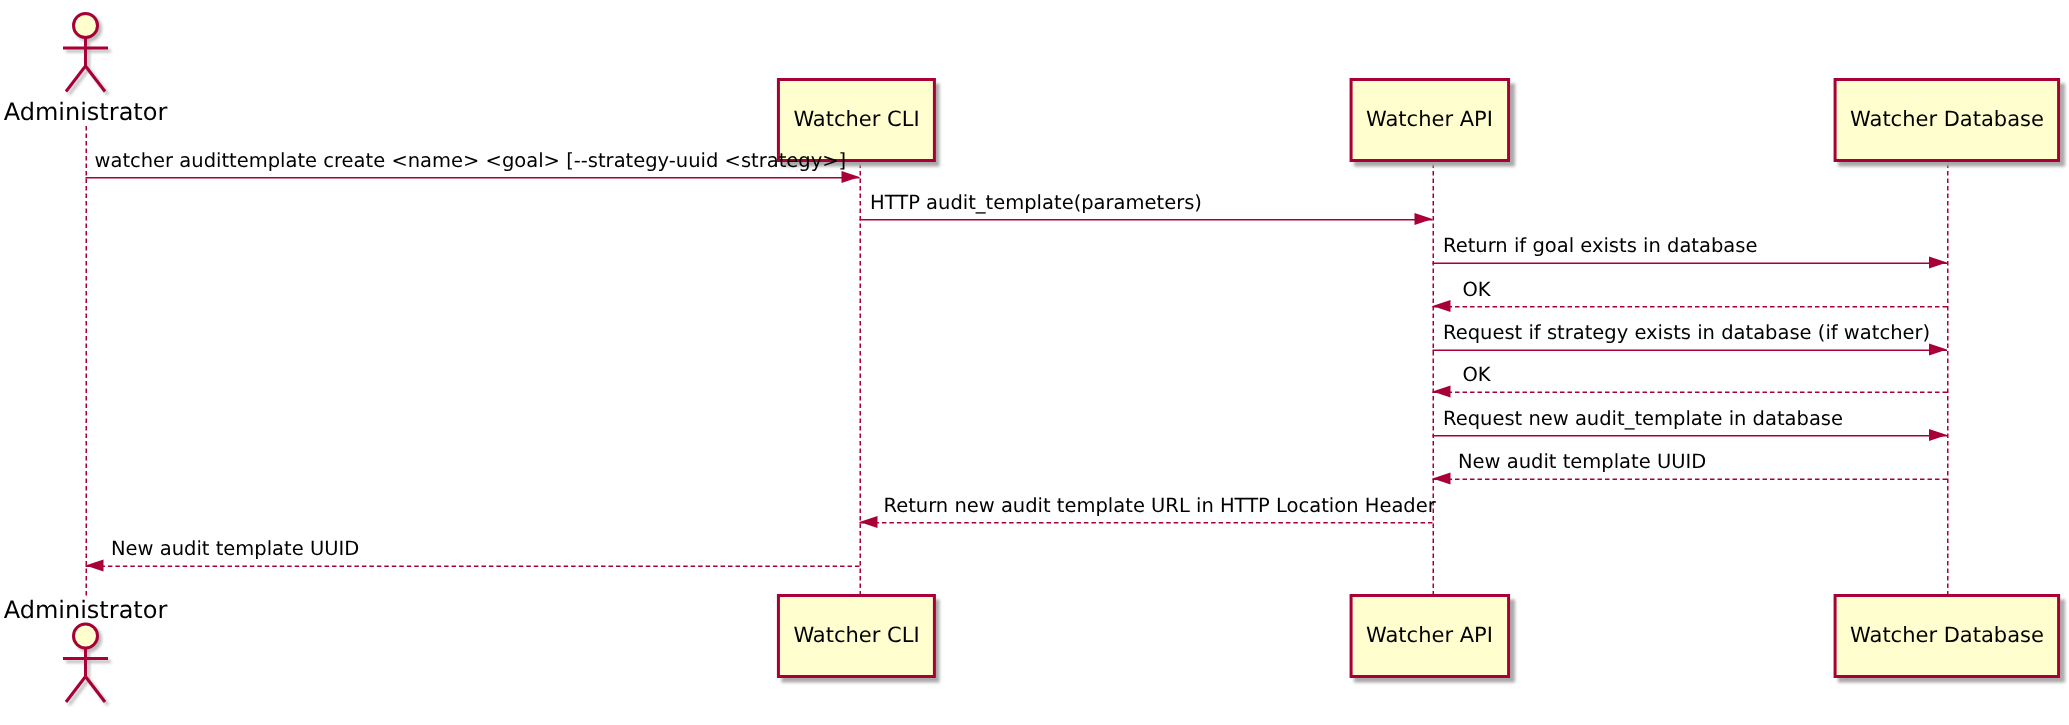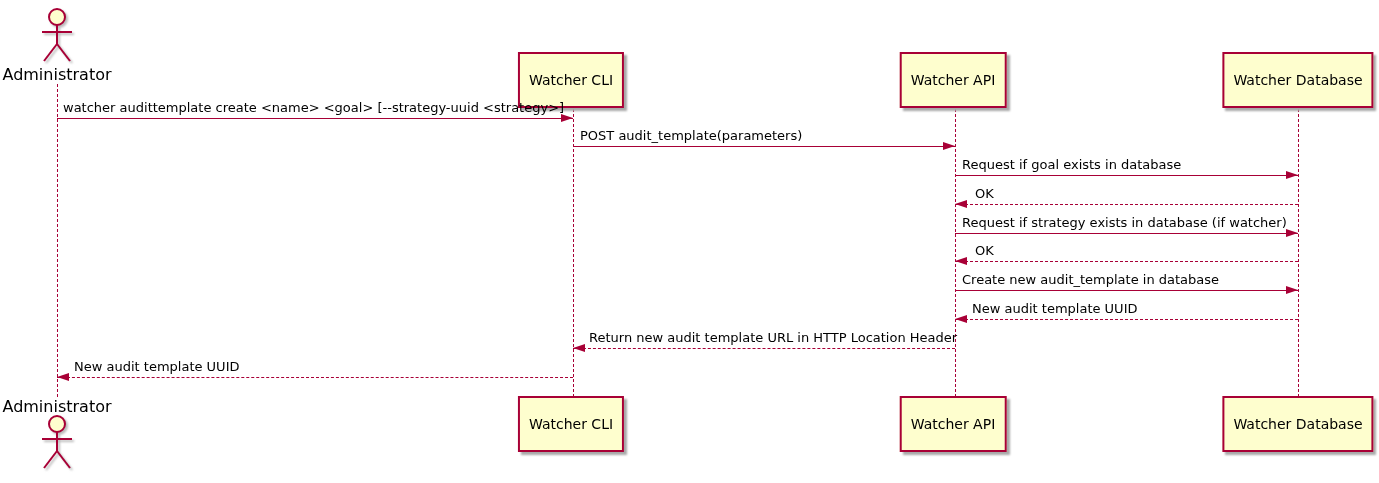--- a/index.html
+++ b/index.html
@@ -93,27 +93,27 @@
   <div class="pbox" style="left:953px;  top:52px">Watcher API</div>
   <div class="pbox" style="left:1298px; top:52px">Watcher Database</div>
 
   <div>
     <div class="msg-label" style="left:63px; top:100px">watcher audittemplate create &lt;name&gt; &lt;goal&gt; [--strategy-uuid &lt;strategy&gt;]</div>
     <div class="msg-line" style="left:57px; top:118px; width:516px"></div>
     <div class="head right" style="left:561px; top:114px"></div>
   </div>
 
   <div>
-    <div class="msg-label" style="left:580px; top:128px">POST audit_template(parameters)</div>
+    <div class="msg-label" style="left:580px; top:128px">HTTP audit_template(parameters)</div>
     <div class="msg-line" style="left:573px; top:146px; width:382px"></div>
     <div class="head right" style="left:943px; top:142px"></div>
   </div>
 
   <div>
-    <div class="msg-label" style="left:962px; top:157px">Request if goal exists in database</div>
+    <div class="msg-label" style="left:962px; top:157px">Return if goal exists in database</div>
     <div class="msg-line" style="left:955px; top:175px; width:343px"></div>
     <div class="head right" style="left:1286px; top:171px"></div>
   </div>
 
   <div>
     <div class="msg-label" style="left:975px; top:186px">OK</div>
     <div class="msg-line dashed" style="left:955px; top:204px; width:343px"></div>
     <div class="head left" style="left:955px; top:200px"></div>
   </div>
 
@@ -123,21 +123,21 @@
     <div class="head right" style="left:1286px; top:229px"></div>
   </div>
 
   <div>
     <div class="msg-label" style="left:975px; top:243px">OK</div>
     <div class="msg-line dashed" style="left:955px; top:261px; width:343px"></div>
     <div class="head left" style="left:955px; top:257px"></div>
   </div>
 
   <div>
-    <div class="msg-label" style="left:962px; top:272px">Create new audit_template in database</div>
+    <div class="msg-label" style="left:962px; top:272px">Request new audit_template in database</div>
     <div class="msg-line" style="left:955px; top:290px; width:343px"></div>
     <div class="head right" style="left:1286px; top:286px"></div>
   </div>
 
   <div>
     <div class="msg-label" style="left:972px; top:301px">New audit template UUID</div>
     <div class="msg-line dashed" style="left:955px; top:319px; width:343px"></div>
     <div class="head left" style="left:955px; top:315px"></div>
   </div>
 

